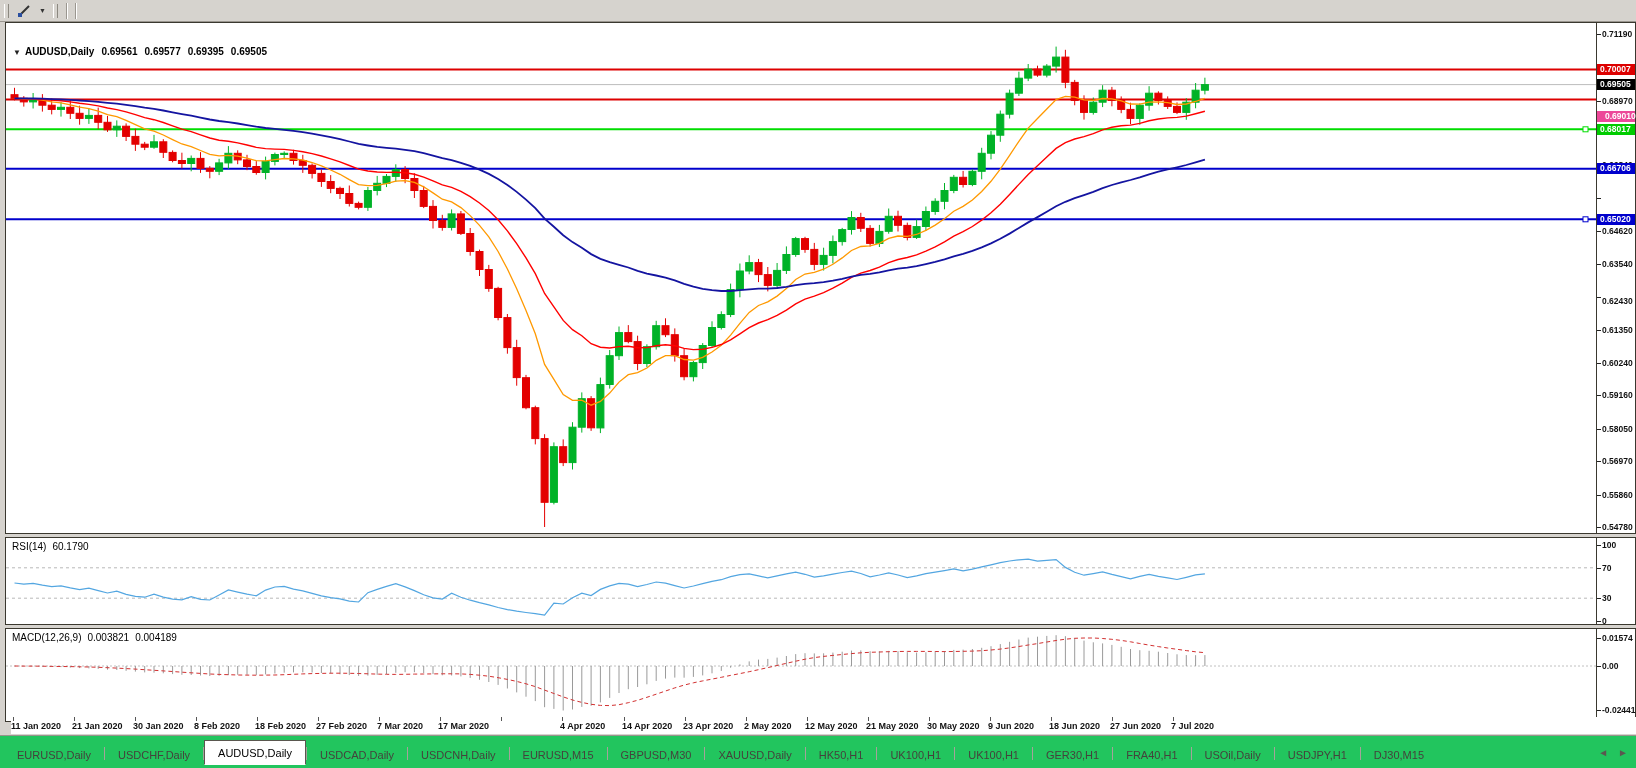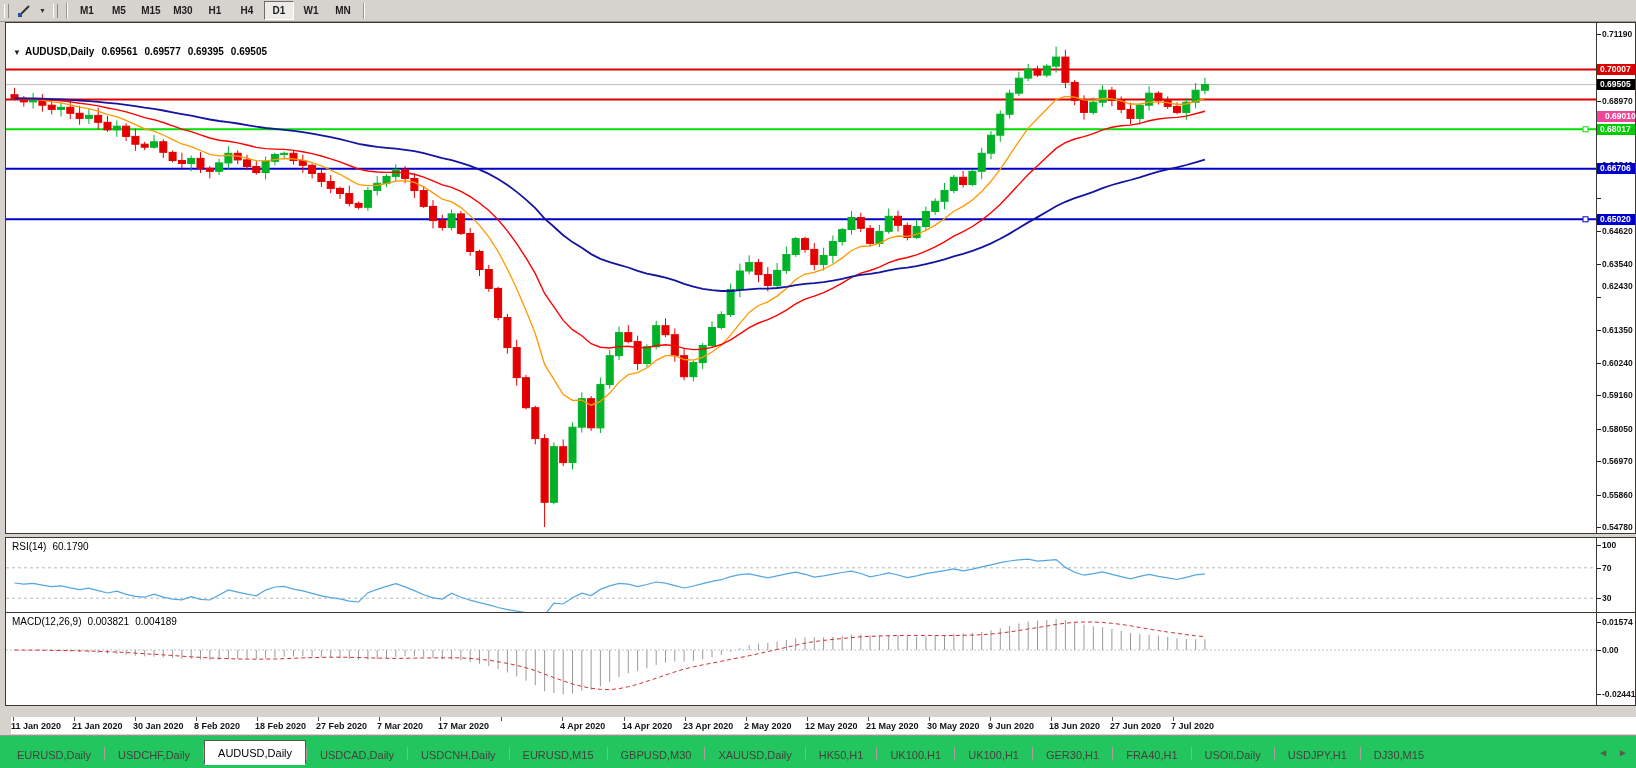--- a/index.html
+++ b/index.html
@@ -19,21 +19,21 @@
   .sep{width:1px;height:16px;background:#9a968f;box-shadow:1px 0 0 #fff;margin:0 4px;}
   .tf-btn{min-width:28px;height:17px;display:flex;align-items:center;justify-content:center;
     font-size:10px;font-weight:600;color:#1d1d1d;border:1px solid transparent;margin:0 1px;}
   .tf-btn.active{background:#ecebe8;border-top:1px solid #6f6d68;border-left:1px solid #6f6d68;
     border-bottom:1px solid #ffffff;border-right:1px solid #ffffff;}
   
   .panel{position:absolute;left:5px;width:1631px;background:#ffffff;
     border:1px solid #3a382f;box-sizing:border-box;}
   .panel-main{top:22px;height:512px;}
   .panel-rsi{top:537px;height:88px;}
-  .panel-macd{top:612px;height:94px;}
+  .panel-macd{top:628px;height:94px;}
   .panel svg{position:absolute;top:0;left:0;display:block;}
   .scale-col{position:absolute;top:0;right:0;bottom:0;width:38px;border-left:1px solid #3a382f;}
   .tickdash{position:absolute;left:0;width:4px;height:1px;background:#222;}
   .ticklabel{position:absolute;left:5px;font-size:8.5px;font-weight:700;color:#111;white-space:nowrap;}
   .linelabel{position:absolute;left:0;right:0;height:11px;line-height:11px;
     font-size:8.5px;font-weight:700;color:#fff;padding-left:3px;white-space:nowrap;z-index:3;}
   .panel-title{position:absolute;top:3px;left:7px;font-size:10px;font-weight:700;color:#000;z-index:4;white-space:nowrap;margin-top:20px;}
   .panel-title .caret-sm{font-size:8px;margin-right:4px;color:#222;}
   .panel-title .num{margin-left:7px;}
   .ind-title{position:absolute;top:3px;left:6px;font-size:10px;font-weight:400;color:#000;z-index:4;white-space:nowrap;}
@@ -61,31 +61,20 @@
   <div class="grip"></div>
   <div class="toolbtn">
     <svg width="15" height="14" viewBox="0 0 15 14">
       <line x1="2" y1="12" x2="12" y2="2" stroke="#333" stroke-width="2"></line>
       <rect x="1" y="9" width="4" height="4" fill="#2b4fa0"></rect>
     </svg>
   </div>
   <div class="toolbtn caret">▼</div>
   <div class="grip"></div>
   <div class="sep"></div>
-  <div id="tf-buttons" style="display:flex;align-items:center;">
-      <div class="tf-btn">M1</div>
-      <div class="tf-btn">M5</div>
-      <div class="tf-btn">M15</div>
-      <div class="tf-btn">M30</div>
-      <div class="tf-btn">H1</div>
-      <div class="tf-btn">H4</div>
-      <div class="tf-btn active">D1</div>
-      <div class="tf-btn">W1</div>
-      <div class="tf-btn">MN</div>
-    </div>
   <div class="sep"></div>
 </div>
 
 <div class="panel panel-main">
   <div class="panel-title">
     <span class="caret-sm">▼</span><span>AUDUSD,Daily</span><span class="num">0.69561</span><span class="num">0.69577</span><span class="num">0.69395</span><span class="num">0.69505</span>
   </div>
   <svg id="main-svg" width="1591" height="510">
       <line x1="0" y1="46.5" x2="1591" y2="46.5" stroke="#dd0000" stroke-width="2"></line>
       <line x1="0" y1="61.6" x2="1591" y2="61.6" stroke="#bcbcbc" stroke-width="1"></line>
@@ -368,21 +357,21 @@
       <div class="ticklabel" style="top: 104px;">0.67920</div>
       <div class="tickdash" style="top: 142px;"></div>
       <div class="ticklabel" style="top: 137px;">0.66840</div>
       <div class="tickdash" style="top: 175px;"></div>
       <div class="ticklabel" style="top: 170px; padding-left: 45px;">0.65730</div>
       <div class="tickdash" style="top: 208px;"></div>
       <div class="ticklabel" style="top: 203px;">0.64620</div>
       <div class="tickdash" style="top: 241px;"></div>
       <div class="ticklabel" style="top: 236px;">0.63540</div>
       <div class="tickdash" style="top: 274px;"></div>
-      <div class="ticklabel" style="top: 258px;">0.62430</div>
+      <div class="ticklabel" style="top: 273px;">0.62430</div>
       <div class="tickdash" style="top: 307px;"></div>
       <div class="ticklabel" style="top: 302px;">0.61350</div>
       <div class="tickdash" style="top: 340px;"></div>
       <div class="ticklabel" style="top: 335px;">0.60240</div>
       <div class="tickdash" style="top: 372px;"></div>
       <div class="ticklabel" style="top: 367px;">0.59160</div>
       <div class="tickdash" style="top: 406px;"></div>
       <div class="ticklabel" style="top: 401px;">0.58050</div>
       <div class="tickdash" style="top: 438px;"></div>
       <div class="ticklabel" style="top: 433px;">0.56970</div>

